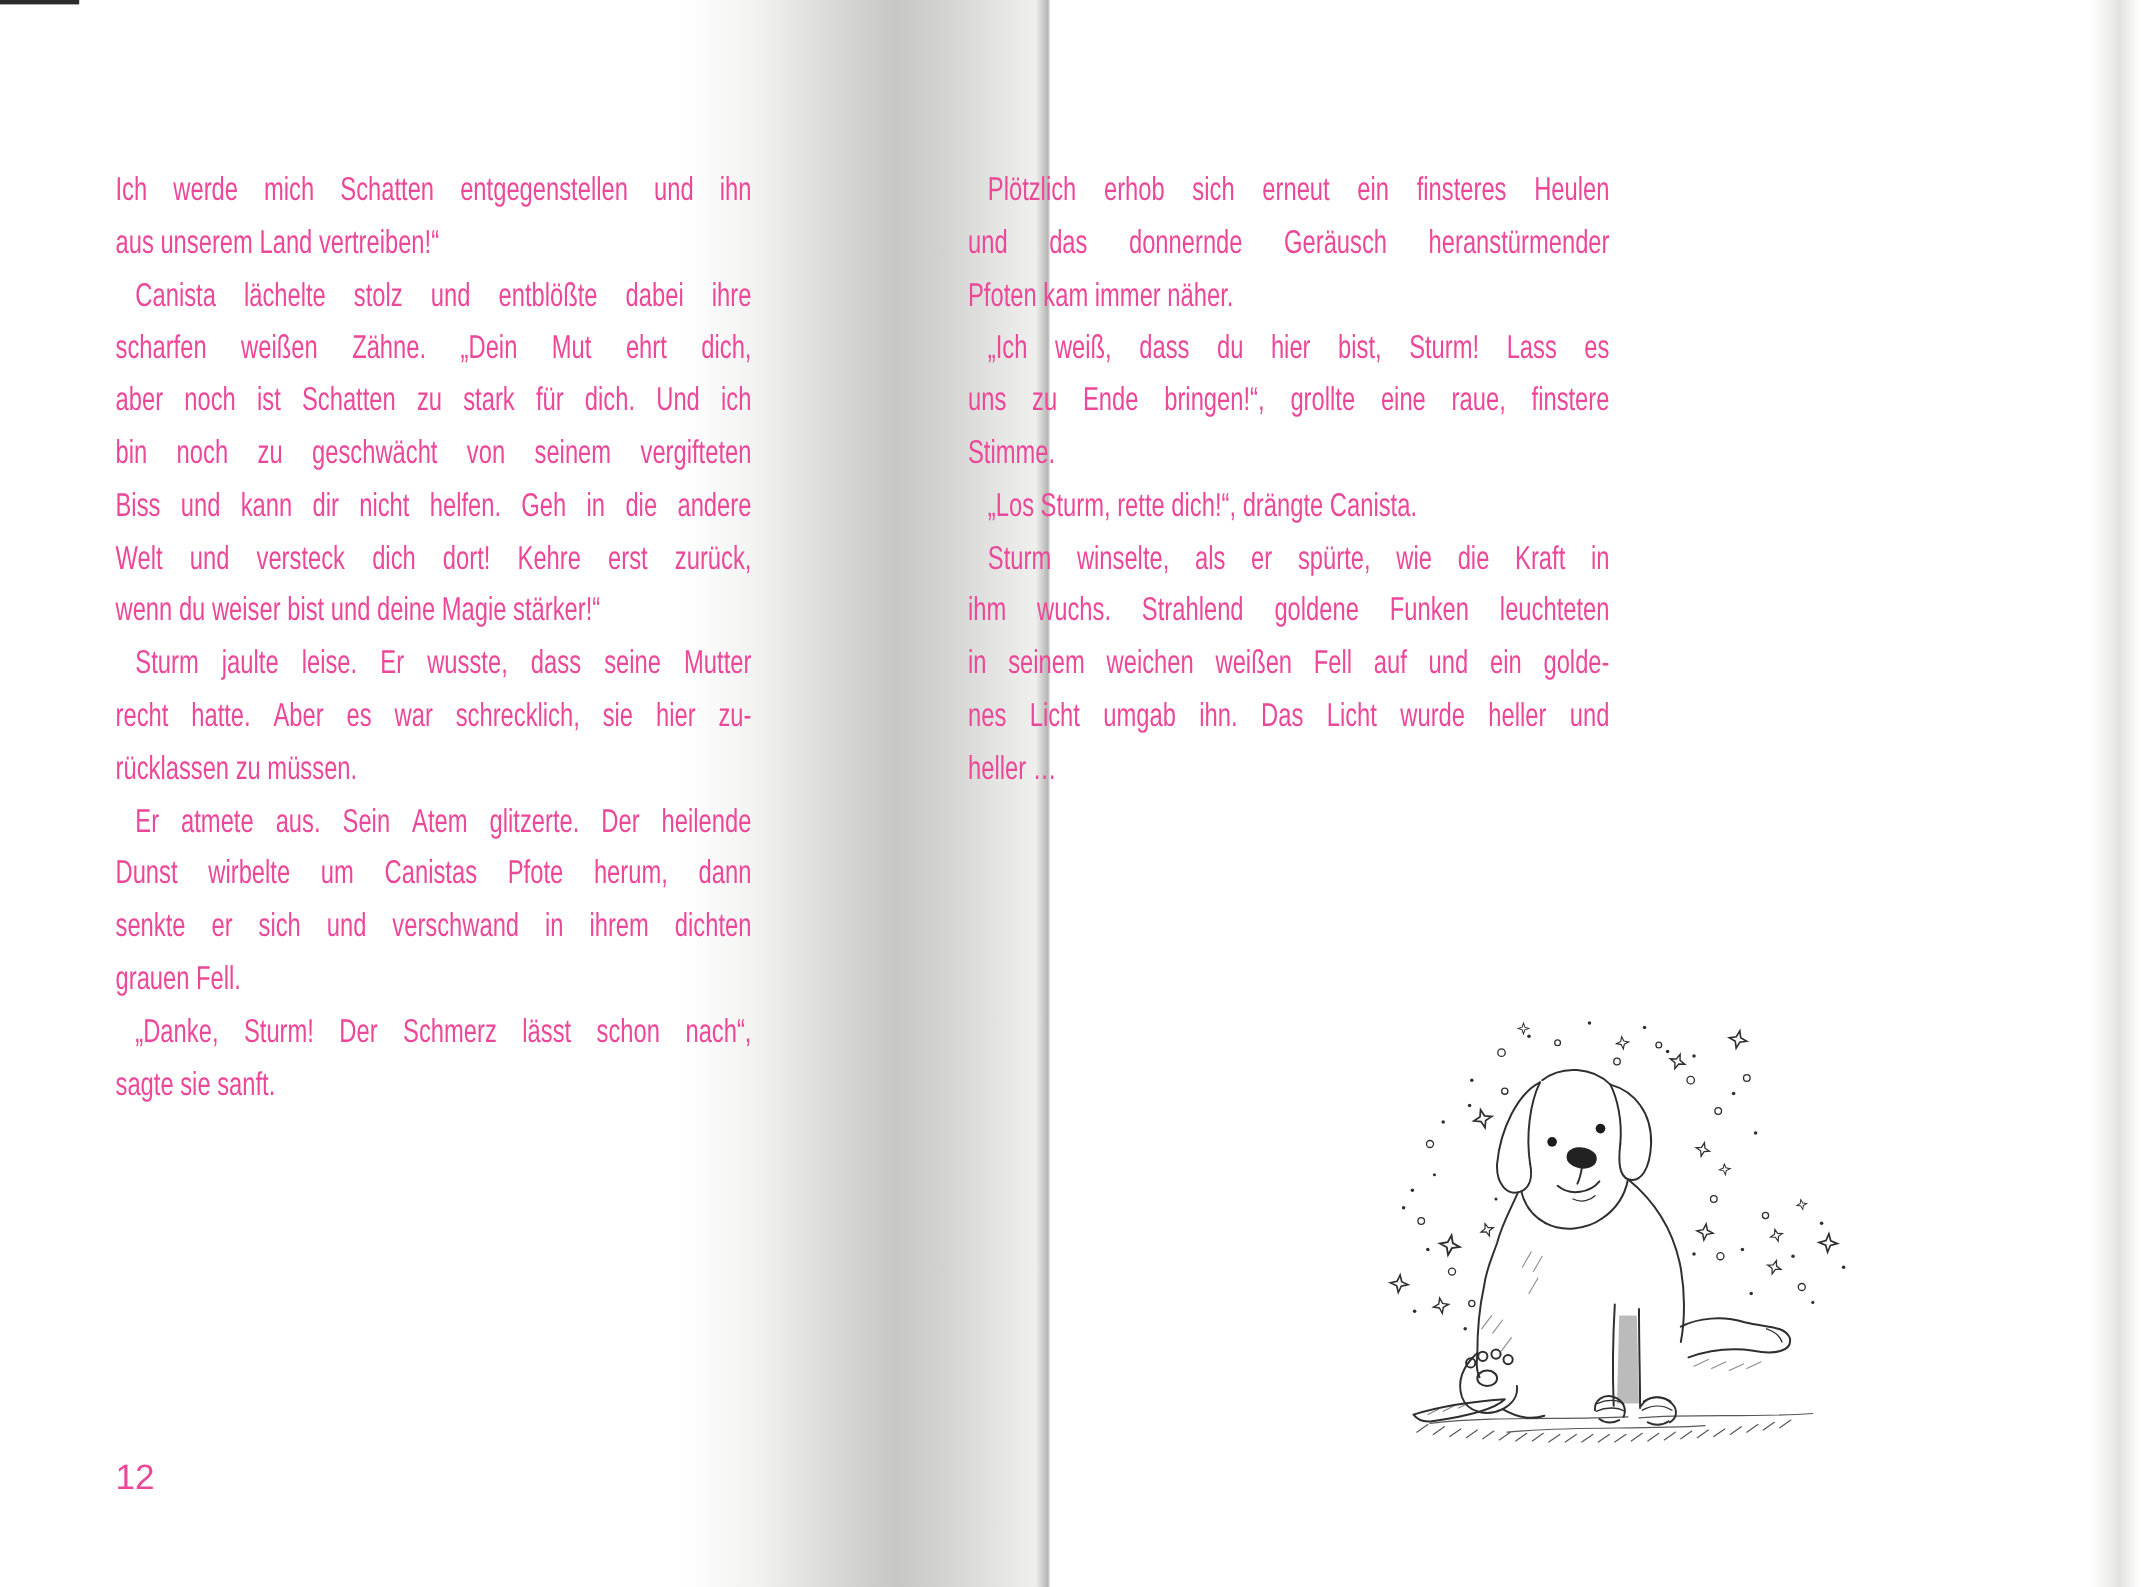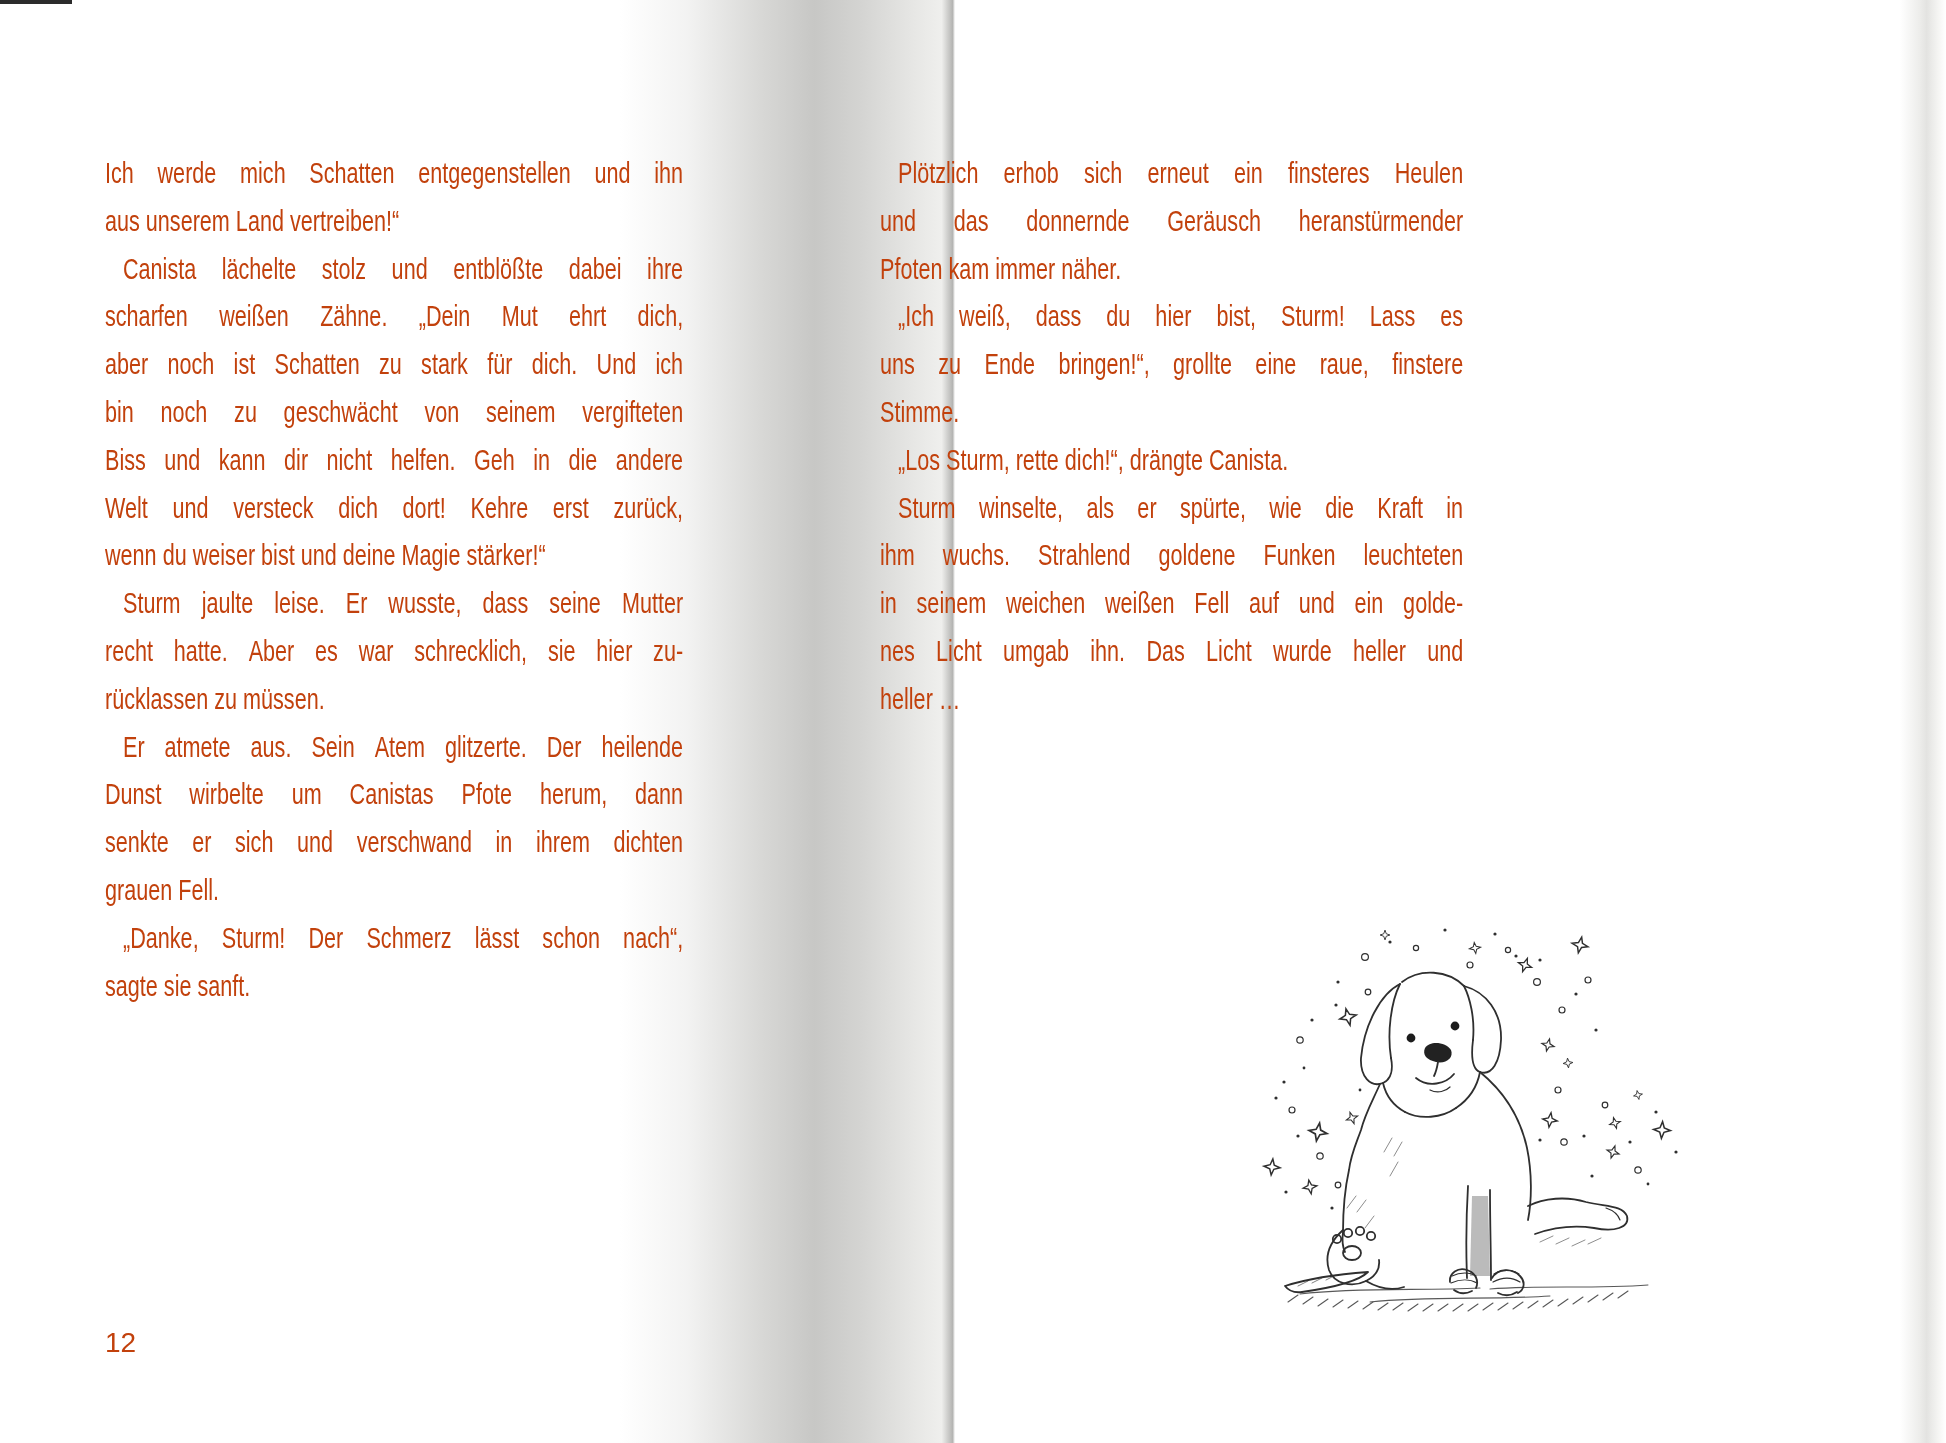--- a/index.html
+++ b/index.html
@@ -2,21 +2,21 @@
 <html><head>
 <meta charset="utf-8">
 <style>
   html,body{margin:0;padding:0;background:#ffffff;}
   .spread{
     position:relative;
     width:1946px;height:1443px;
     background:#ffffff;
     overflow:hidden;
     font-family:"Liberation Sans", sans-serif;
-    color:#c2410c;
+    color:#ec4899;
   }
   
   .gutter{
     position:absolute;left:620px;top:0;width:335px;height:1443px;
     background:linear-gradient(90deg,
       rgba(205,205,203,0) 0%,
       rgba(214,214,212,0.30) 20%,
       #d8d8d6 42%,
       #c7c7c5 58%,
       #d4d4d2 72%,
@@ -41,21 +41,21 @@
     transform:scaleX(0.72);
     transform-origin:0 0;
   }
   #left-lines{left:105px;width:803px;}
   #right-lines{left:880px;width:810px;}
   .tline{height:47.8px;line-height:47.8px;white-space:pre;}
   .tline.just{display:flex;justify-content:space-between;align-items:baseline;white-space:normal;}
   .tline.ind{padding-left:25px;}
   .pagenum{
     position:absolute;left:105px;top:1326px;
-    font-size:28px;line-height:34px;
+    font-size:32px;line-height:34px;
   }
   .illustration{
     position:absolute;left:1240px;top:890px;
   }
 </style>
 </head>
 <body>
 
 <div class="spread">
 

